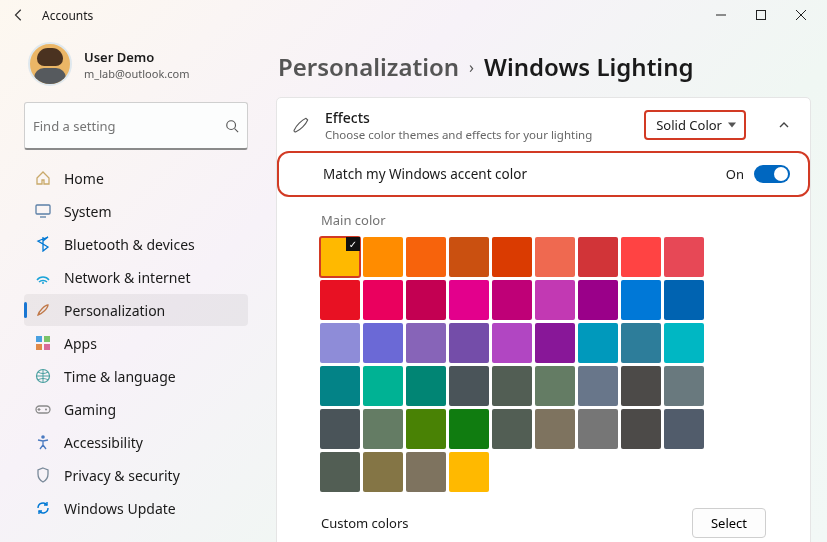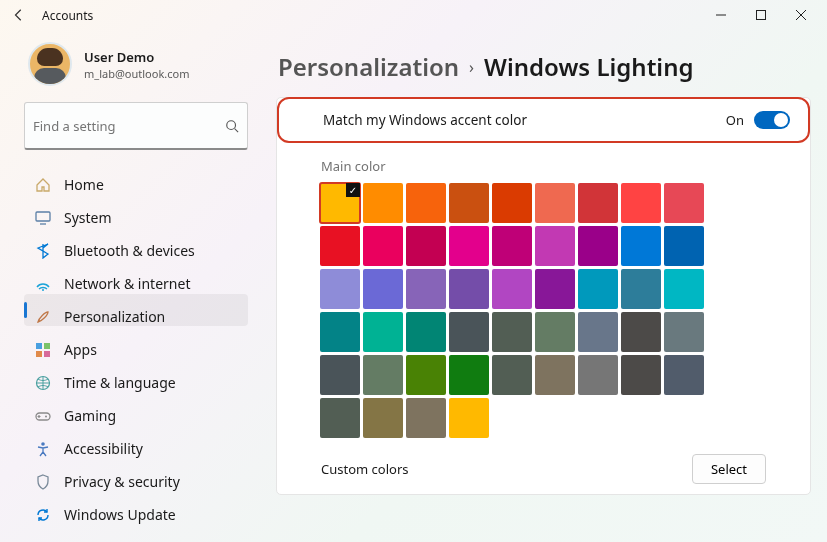--- a/index.html
+++ b/index.html
@@ -26,21 +26,21 @@
   .avatar::before{content:"";position:absolute;bottom:-6px;left:4px;right:4px;height:22px;background:#565a5e;border-radius:10px 10px 0 0;}
   .avatar::after{content:"";position:absolute;top:4px;left:50%;transform:translateX(-50%);width:26px;height:18px;background:#4a3220;border-radius:12px 12px 8px 8px;}
   .profile .name { font-size:13px; font-weight:600; }
   .profile .email { font-size:11px; color:#5a5a5a; }
 
   .searchbox { display:flex; align-items:center; border:1px solid #cfcfcf; background:#fcfdfd; border-radius:3px; height:48px; padding:0 8px; margin:2px 0 12px 0; border-bottom:2px solid #8a8a8a; }
   .searchbox input { flex:1; border:none; outline:none; background:transparent; font-size:13px; color:#333; }
   .searchbox .sicon { color:#555; }
 
   .nav { display:flex; flex-direction:column; gap:1px; overflow:hidden; }
-  .nav-item { display:flex; align-items:flex-end; gap:12px; height:32px; padding:0 10px; border-radius:4px; cursor:default; position:relative; font-size:14px; }
+  .nav-item { display:flex; align-items:center; gap:12px; height:32px; padding:0 10px; border-radius:4px; cursor:default; position:relative; font-size:14px; }
   .nav-item.active { background:rgba(0,0,0,0.05); }
   .nav-item.active::before { content:""; position:absolute; left:0; top:8px; bottom:8px; width:3px; background:#1976d2; border-radius:2px; }
   .nav-icon { width:18px; height:18px; display:flex; align-items:center; justify-content:center; font-size:14px; }
 
   
   .content { flex:1; padding: 12px 16px 0 16px; overflow:hidden; }
   .breadcrumb { display:flex; align-items:center; gap:10px; margin:8px 0 14px 2px; }
   .bc-parent { font-size:24px; font-weight:600; color:#555; }
   .bc-sep { color:#555; font-size:16px; }
   .bc-current { font-size:24px; font-weight:600; }
@@ -226,20 +226,40 @@
   </aside>
 
   <section class="content">
     <div class="breadcrumb">
       <span class="bc-parent">Personalization</span>
       <span class="bc-sep">›</span>
       <span class="bc-current">Windows Lighting</span>
     </div>
 
     <div class="card">
+      <div class="card-hdr">
+        <span class="brush">
+          <svg width="20" height="20" viewBox="0 0 24 24">
+              <path d="M4 18c2-5 9-12 14-14l2 2c-2 5-9 12-14 14-2 1-3-1-2-2z" fill="none" stroke="#555" stroke-width="1.3"></path>
+            </svg>
+        </span>
+        <div class="hdr-text">
+          <div class="t">Effects</div>
+          <div class="s">Choose color themes and effects for your lighting</div>
+        </div>
+        <div class="hdr-spacer"></div>
+        <div class="dropdown">
+          <span>Solid Color</span>
+        </div>
+        <div class="chev">
+          <svg width="12" height="12" viewBox="0 0 12 12">
+              <path d="M2 8 6 4l4 4" stroke="#444" fill="none" stroke-width="1.4"></path>
+            </svg>
+        </div>
+      </div>
 
       <div class="row-accent">
         <span class="lbl">Match my Windows accent color</span>
         <span class="sp"></span>
         <span class="state">On</span>
         <div class="toggle"></div>
       </div>
 
       <div style="padding:0 40px 10px 40px">
         <div class="section-label">Main color</div>

